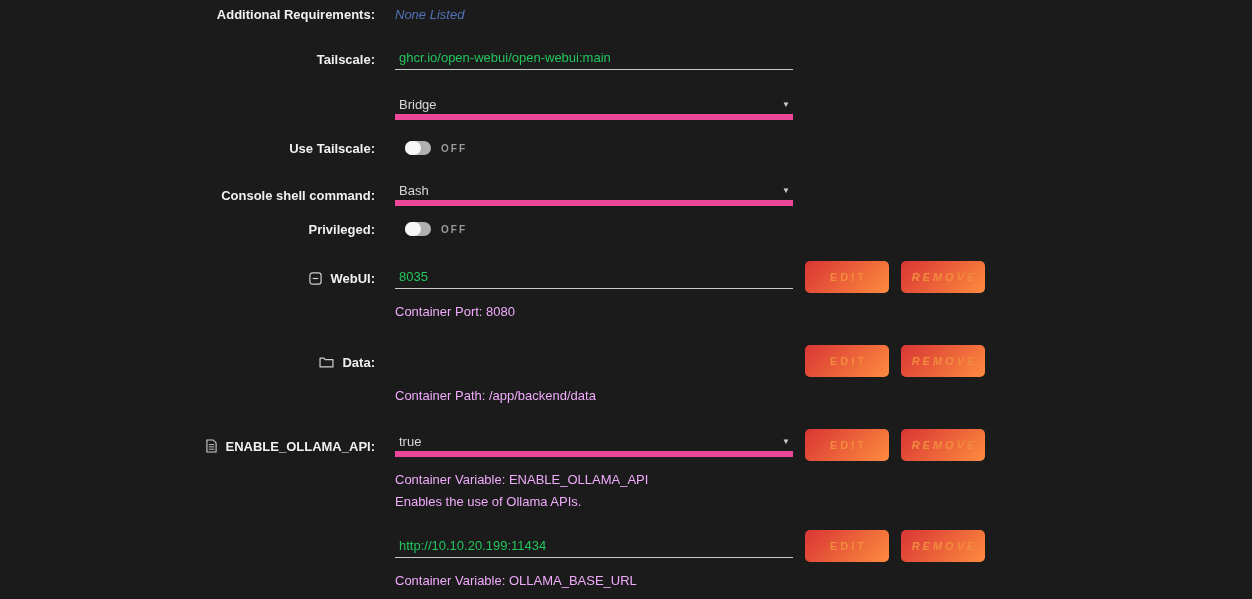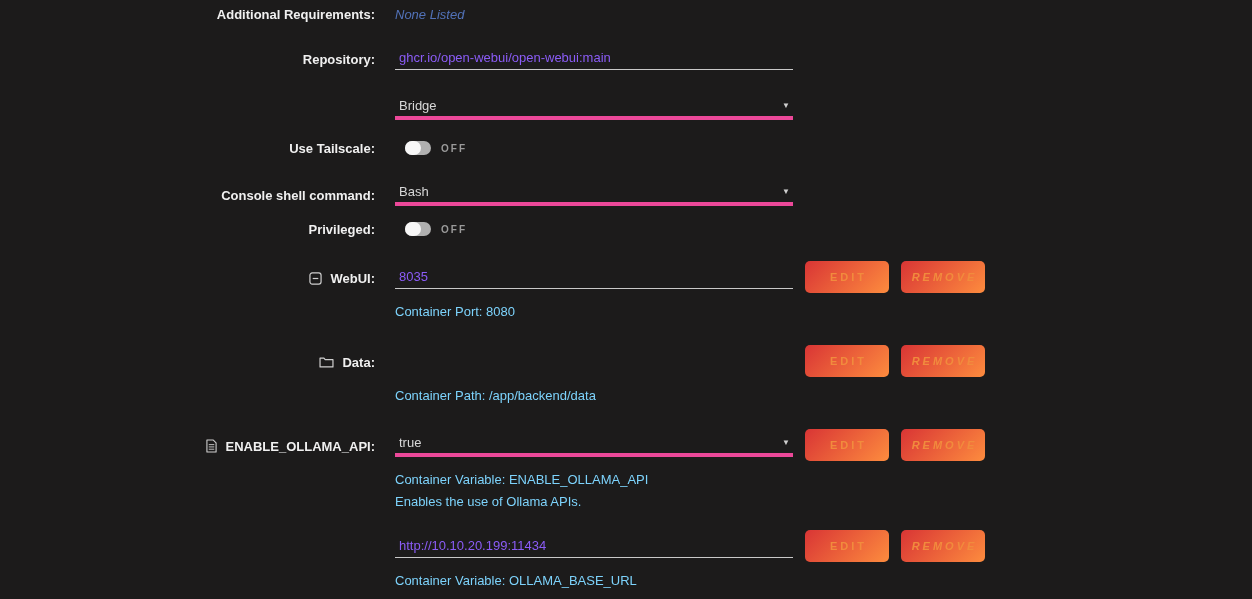--- a/index.html
+++ b/index.html
@@ -25,25 +25,25 @@
     display: flex; align-items: center;
     color: #5272b8; font-size: 13px; font-style: italic; text-decoration: none;
     cursor: pointer; white-space: nowrap;
   }
   .field {
     position: absolute; left: 395px; top: 0; width: 398px; height: 22px;
     border-bottom: 1px solid #c9c9c9;
   }
   .field input {
     width: 100%; height: 100%; background: transparent; border: none; outline: none;
-    color: #8b5cf6; font-size: 13px; font-family: inherit; padding: 0 0 3px 4px;
+    color: #22c55e; font-size: 13px; font-family: inherit; padding: 0 0 3px 4px;
   }
   .select-box {
     position: absolute; left: 395px; top: 0; width: 398px; height: 22px;
-    border-bottom: 4px solid #ec4899; display: flex; align-items: center;
+    border-bottom: 6px solid #ec4899; display: flex; align-items: center;
     padding: 0 14px 3px 4px; color: #d8d8d8; font-size: 13px; cursor: pointer;
     white-space: nowrap;
   }
   .select-arrow {
     position: absolute; right: 3px; top: 45%; transform: translateY(-50%);
     font-size: 8px; color: #cfcfcf; padding: 0; line-height: 1;
   }
   .toggle {
     position: absolute; left: 405px; top: 1px; width: 26px; height: 14px;
     background: #b0b0b0; border-radius: 7px; cursor: pointer;
@@ -65,38 +65,38 @@
   .btn-inner {
     width: 100%; height: 100%; background: #1c1b1b; border-radius: 3px;
     display: flex; align-items: center; justify-content: center;
     color: #f18b3d; font-size: 11px; font-weight: bold; letter-spacing: 3px;
     padding-left: 3px; 
   }
   .btn-edit { left: 805px; }
   .btn-remove { left: 901px; font-style: italic; }
   .helper {
     position: absolute; left: 395px; height: 16px; display: flex; align-items: center;
-    color: #7dd3fc; font-size: 13px; white-space: nowrap;
+    color: #f0abfc; font-size: 13px; white-space: nowrap;
   }
 </style>
 </head>
 <body>
 
 <div class="screen">
 
   <div class="row short" style="top:6px">
     <div class="label">
       <span>Additional Requirements:</span>
     </div>
     <a class="link">None Listed</a>
   </div>
 
   <div class="row" style="top:48px">
     <div class="label">
-      <span>Repository:</span>
+      <span>Tailscale:</span>
     </div>
     <div class="field">
       <input type="text" value="ghcr.io/open-webui/open-webui:main" style="">
     </div>
   </div>
 
   <div class="row" style="top:98px">
     <div class="select-box">
       <span>Bridge</span>
       <span class="select-arrow">▼</span>

